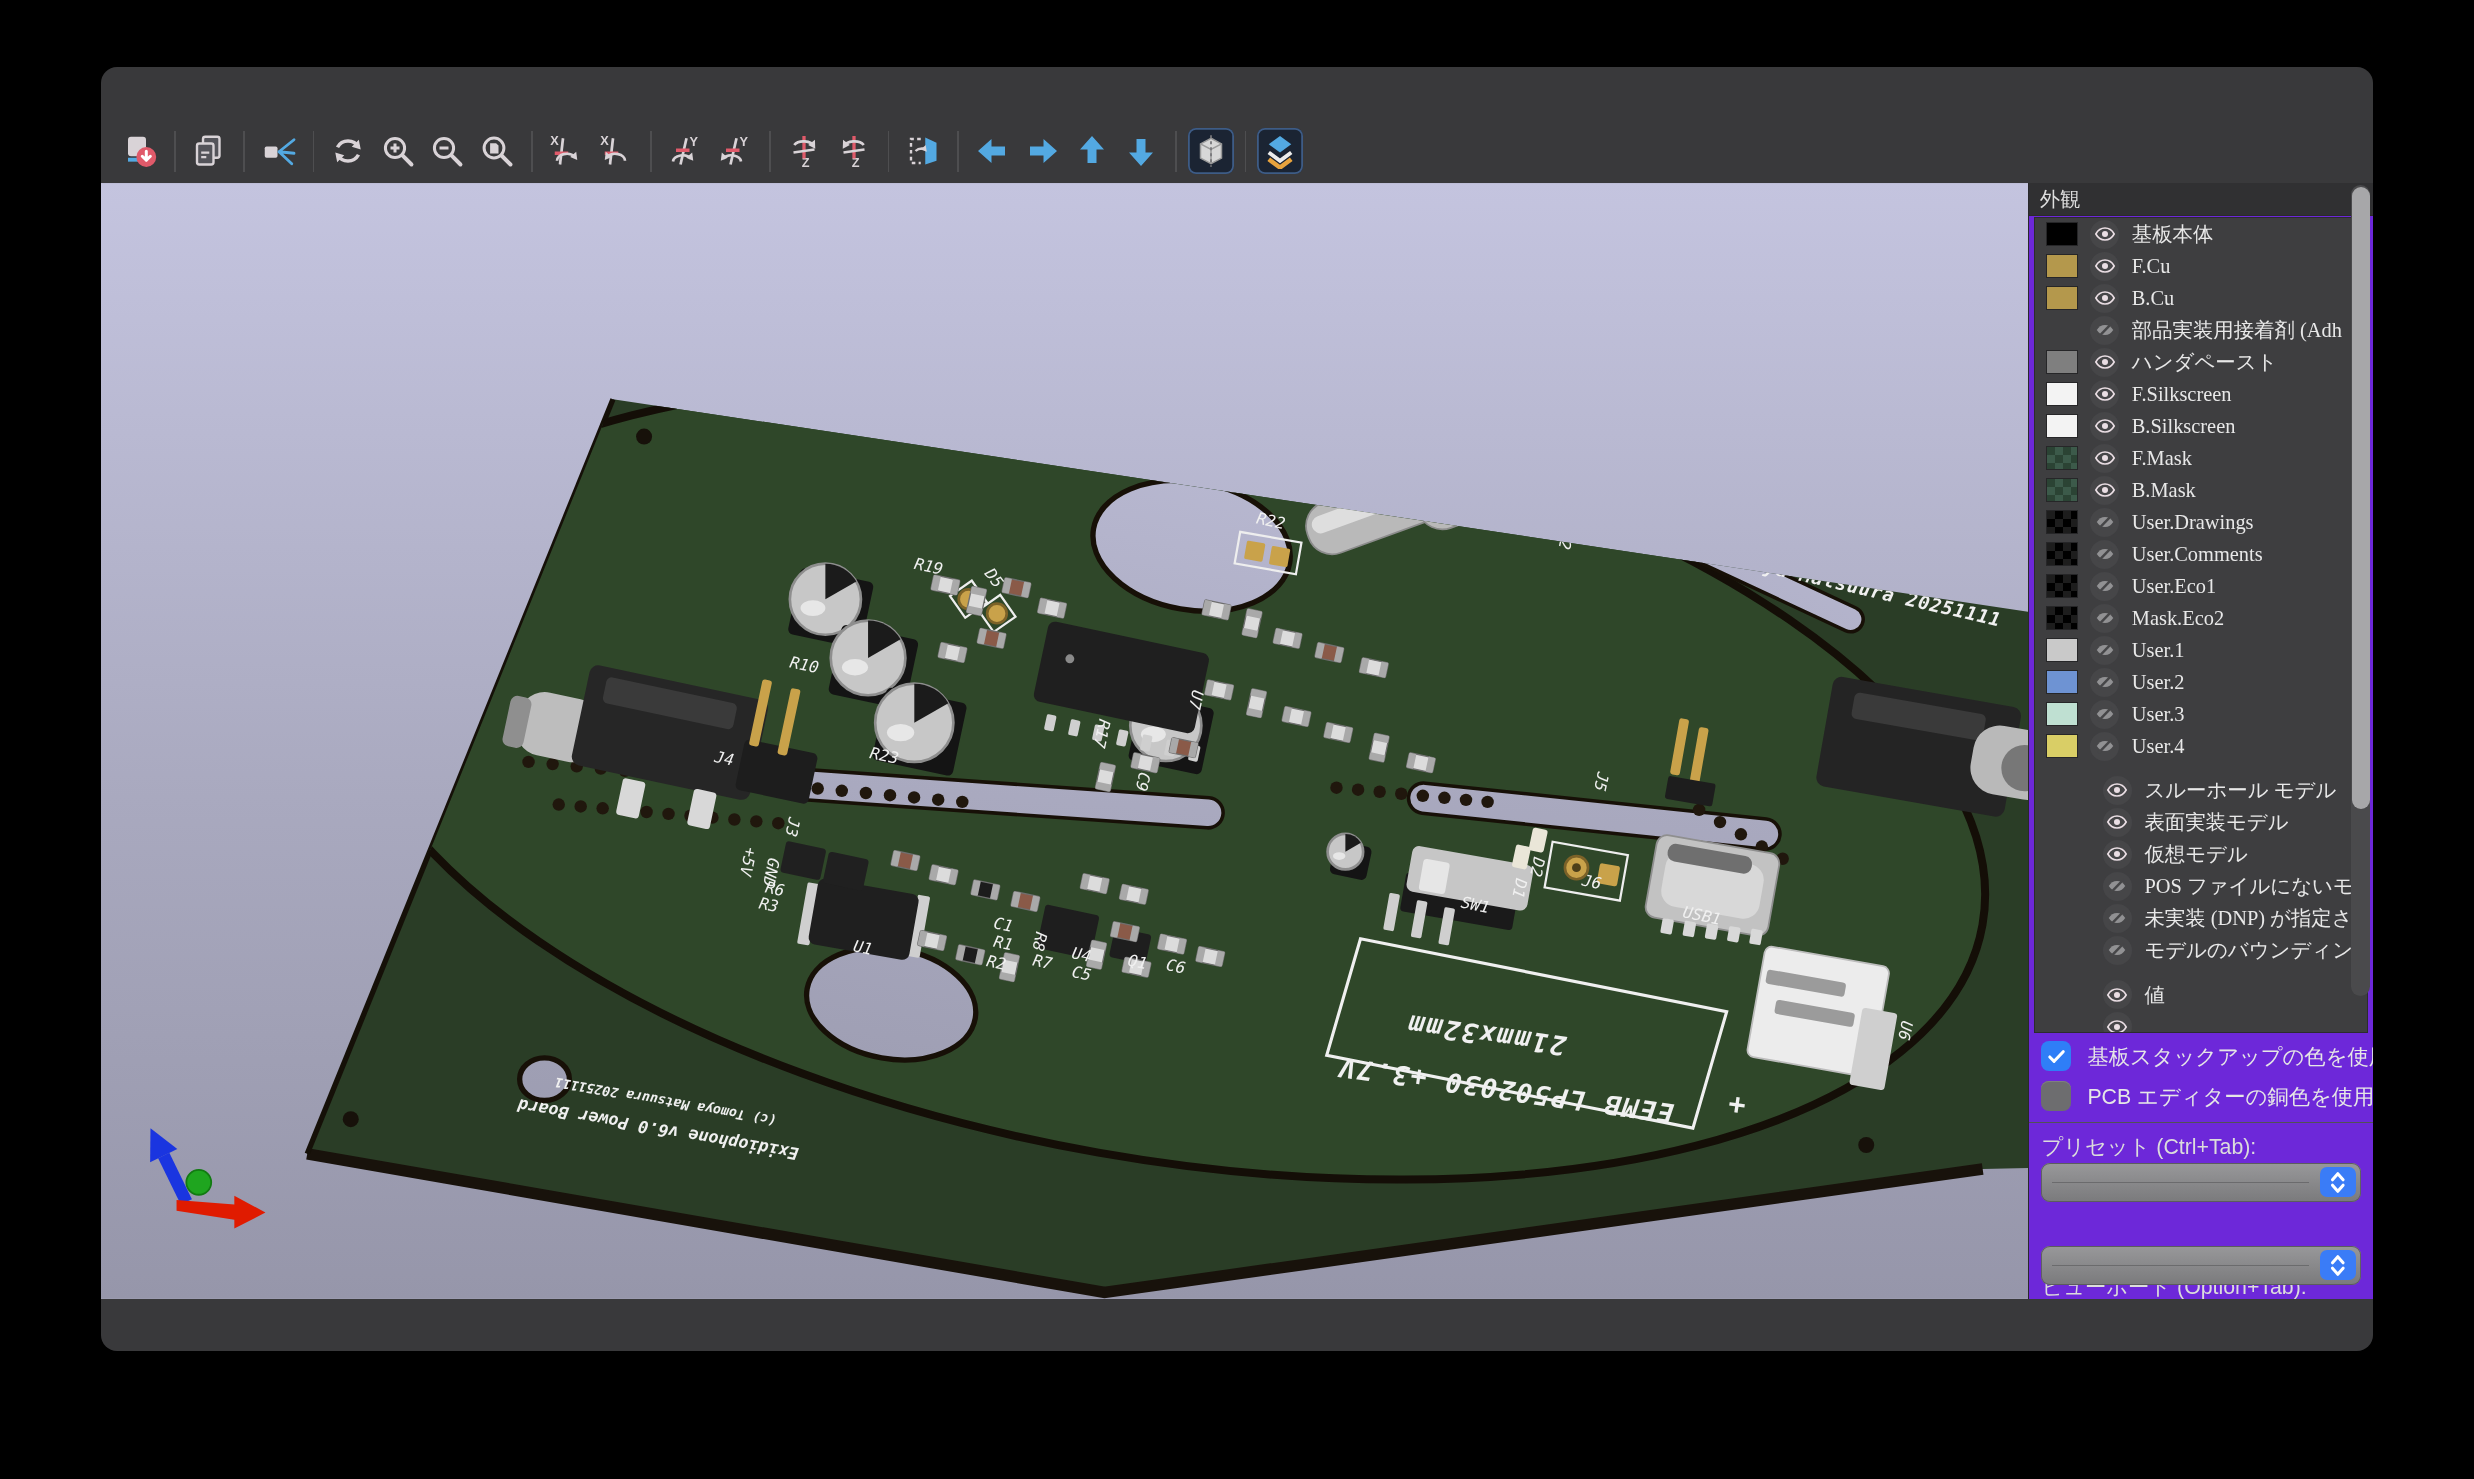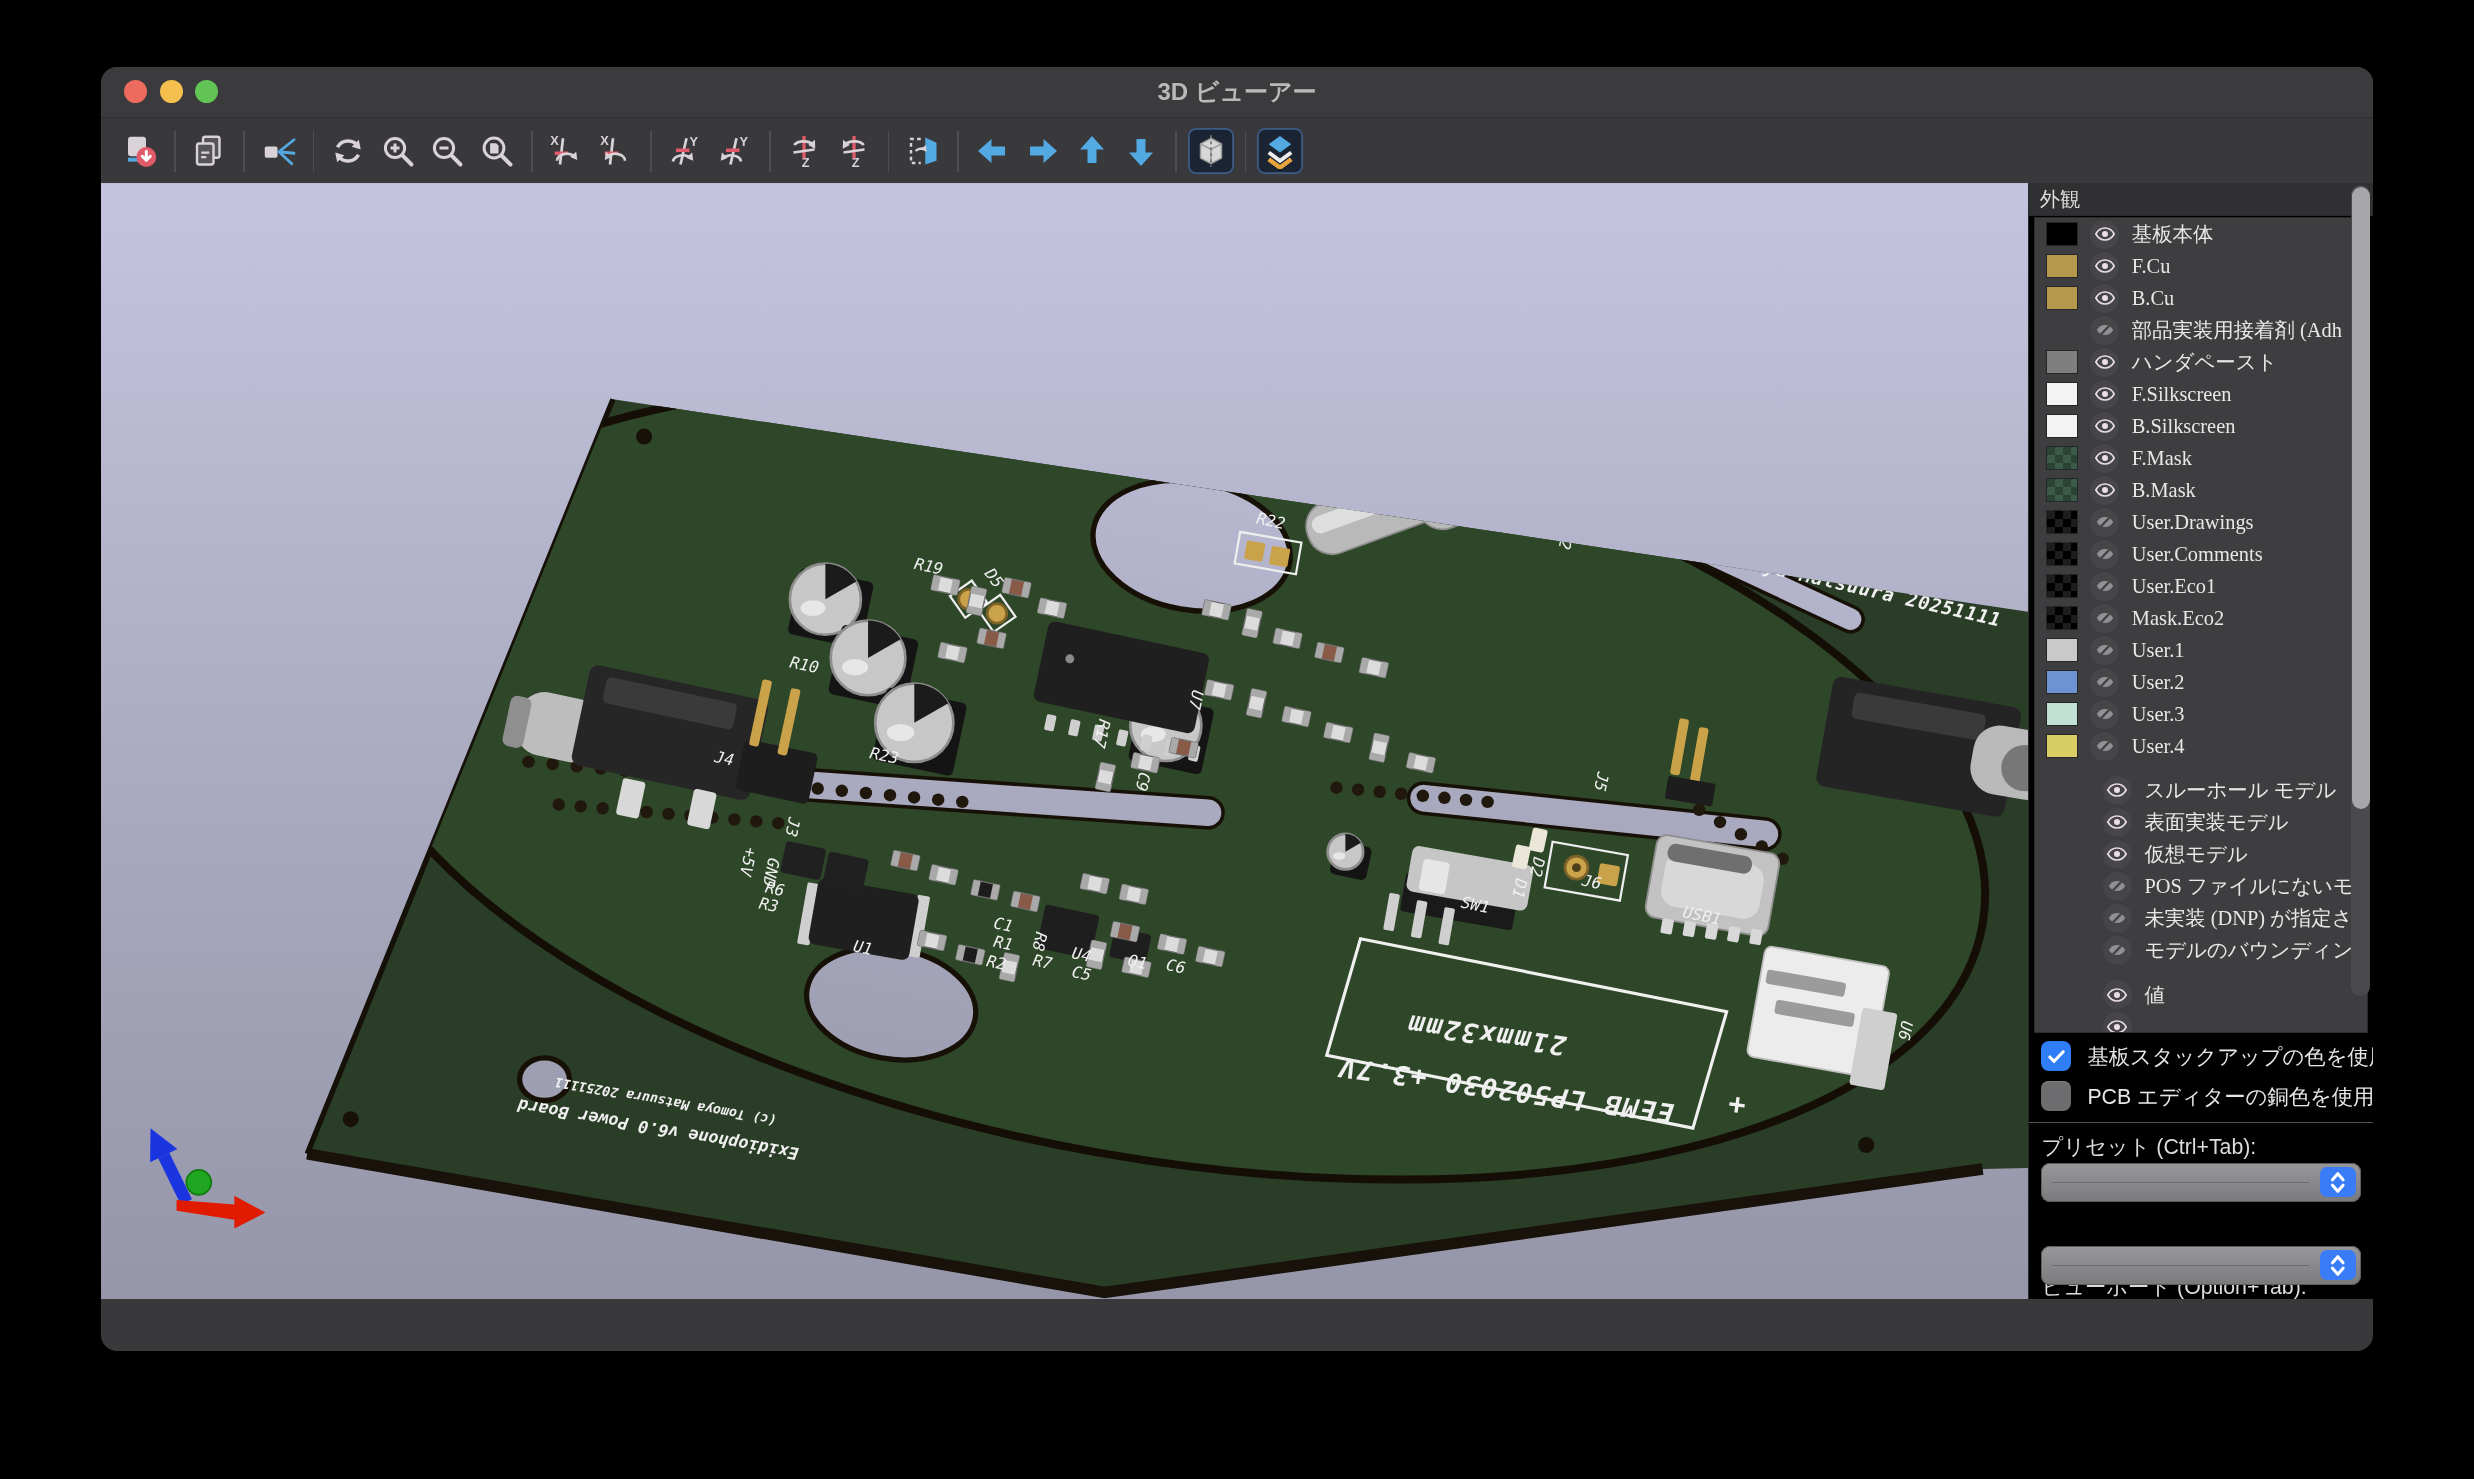--- a/index.html
+++ b/index.html
@@ -22,21 +22,21 @@
            display:flex;align-items:center;padding-left:14.2px;box-sizing:border-box;}
   .tb{width:46px;height:46px;margin:0 1.8px;border-radius:8px;border:none;background:transparent;
       display:flex;align-items:center;justify-content:center;flex:0 0 auto;padding:0;}
   .tb svg{width:36px;height:36px;display:block;}
   .tb.on{background:#1b2433;box-shadow:inset 0 0 0 1.8px #3e5c86;}
   .tbsep{width:1.8px;height:41px;background:#4e4e50;margin:0 9px;flex:0 0 auto;}
   
   #viewport{position:absolute;left:0;top:116px;width:1927px;height:1116px;background:#aaaabf;}
   #viewport svg{display:block;}
   
-  #panel{position:absolute;left:1927px;top:116px;width:345px;height:1116px;background:#000000;
+  #panel{position:absolute;left:1927px;top:116px;width:345px;height:1116px;background:#6d28d9;
          border-left:1.8px solid #29292b;box-sizing:border-box;}
   #ap-title{height:32px;line-height:32px;background:#303032;color:#dedede;
             font-size:20.4px;padding-left:10.7px;border-bottom:0.9px solid #2a2a2c;}
   #ap-list{position:absolute;left:5.3px;right:5.3px;top:34px;height:816px;background:#3e3e40;
            border:0.9px solid #2c2c2e;overflow:hidden;box-sizing:border-box;font-family:Liberation Serif, serif;}
   .ap-row{height:32px;display:flex;align-items:center;padding-left:10.7px;}
   .ap-gap{height:12.4px;}
   .sw{width:32px;height:24px;flex:0 0 auto;border:0.9px solid #262628;box-sizing:border-box;}
   .sw.none{border:none;background:transparent;}
   .eye{width:29px;height:29px;border-radius:50%;background:#464648;margin-left:12.4px;
@@ -66,26 +66,20 @@
   
   #statusbar{position:absolute;left:0;right:0;top:1231px;height:52px;background:#323234;
              border-top:0.9px solid #252527;}
   .st{position:absolute;top:0;line-height:52px;font-size:21.3px;color:#bcbcbc;white-space:nowrap;}
   .st.c{transform:translateX(-50%);}
 </style>
 </head>
 <body>
 
 <div id="window">
-  <div id="titlebar">
-    <div class="tl" id="tl-close"></div>
-    <div class="tl" id="tl-min"></div>
-    <div class="tl" id="tl-zoom"></div>
-    <div id="title">3D ビューアー</div>
-  </div>
 
   <div id="toolbar">
       <button class="tb">
         <span>
           <svg viewBox="0 0 24 24">
             <rect x="4" y="2.5" width="12" height="13" rx="2" fill="#d9d3d7"></rect>
             <rect x="4" y="16.5" width="12" height="2.6" fill="#53a9e2"></rect>
             <circle cx="16.2" cy="16" r="6.6" fill="#e05a6a"></circle>
             <path d="M16.2 12.2v6m0 0l-2.7-2.7m2.7 2.7l2.7-2.7" stroke="#fff" stroke-width="2" fill="none" stroke-linecap="round"></path>
           </svg>

